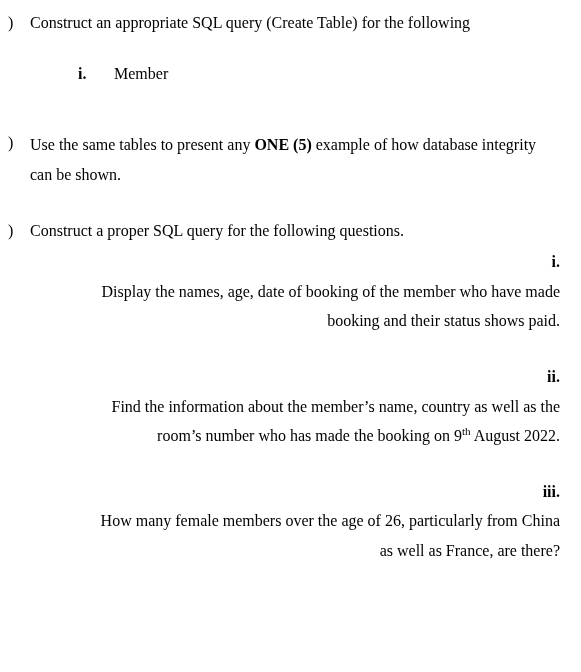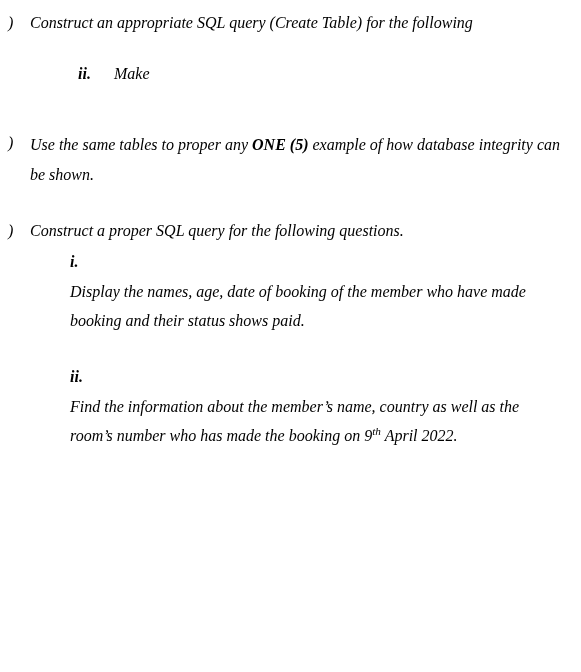--- a/index.html
+++ b/index.html
@@ -8,39 +8,39 @@
     color: #000;
     background: #fff;
     margin: 0;
     padding: 10px 8px;
     width: 581px;
     box-sizing: border-box;
     line-height: 1.6;
   }
   .question {
     margin-bottom: 28px;
-    font-style: italic;
   }
   .q-marker {
     display: inline-block;
     width: 18px;
     vertical-align: top;
   }
   .q-body {
     display: inline-block;
     width: 530px;
     vertical-align: top;
   }
   .sub-list {
     margin-top: 24px;
     padding-left: 48px;
   }
   .sub-list-c {
     margin-top: 4px;
     padding-left: 40px;
+    text-align: right;
   }
   .sub-item {
     margin-bottom: 6px;
     line-height: 1.8;
   }
   .sub-item-c {
     margin-bottom: 26px;
     line-height: 1.85;
   }
   .roman {
@@ -76,42 +76,46 @@
 </style>
 </head>
 <body>
 
 <div class="question">
   <span class="q-marker">)</span>
   <span class="q-body">
     <span>Construct an appropriate SQL query (Create Table) for the following</span>
     <div class="sub-list">
       <div class="sub-item">
-        <span class="roman">ii.</span>
-        <span class="sub-text">Make</span>
+        <span class="roman">i.</span>
+        <span class="sub-text">Member</span>
       </div>
     </div>
   </span>
 </div>
 
 <div class="question" style="margin-top:36px;">
   <span class="q-marker">)</span>
   <span class="q-body main-line">
-    <span>Use the same tables to proper any </span><b>ONE (5)</b><span> example of how database integrity can be shown.</span>
+    <span>Use the same tables to present any </span><b>ONE (5)</b><span> example of how database integrity can be shown.</span>
   </span>
 </div>
 
 <div class="question" style="margin-top:16px;">
   <span class="q-marker">)</span>
   <span class="q-body">
     <span>Construct a proper SQL query for the following questions.</span>
     <div class="sub-list-c">
       <div class="sub-item-c">
         <span class="roman-c">i.</span>
         <span class="sub-text-c">Display the names, age, date of booking of the member who have made booking and their status shows paid.</span>
       </div>
       <div class="sub-item-c">
         <span class="roman-c">ii.</span>
-        <span class="sub-text-c"><span>Find the information about the member’s name, country as well as the room’s number who has made the booking on 9</span><sup>th</sup><span> April 2022.</span></span>
+        <span class="sub-text-c"><span>Find the information about the member’s name, country as well as the room’s number who has made the booking on 9</span><sup>th</sup><span> August 2022.</span></span>
+      </div>
+      <div class="sub-item-c">
+        <span class="roman-c">iii.</span>
+        <span class="sub-text-c">How many female members over the age of 26, particularly from China as well as France, are there?</span>
       </div>
     </div>
   </span>
 </div>
 
 </body></html>

